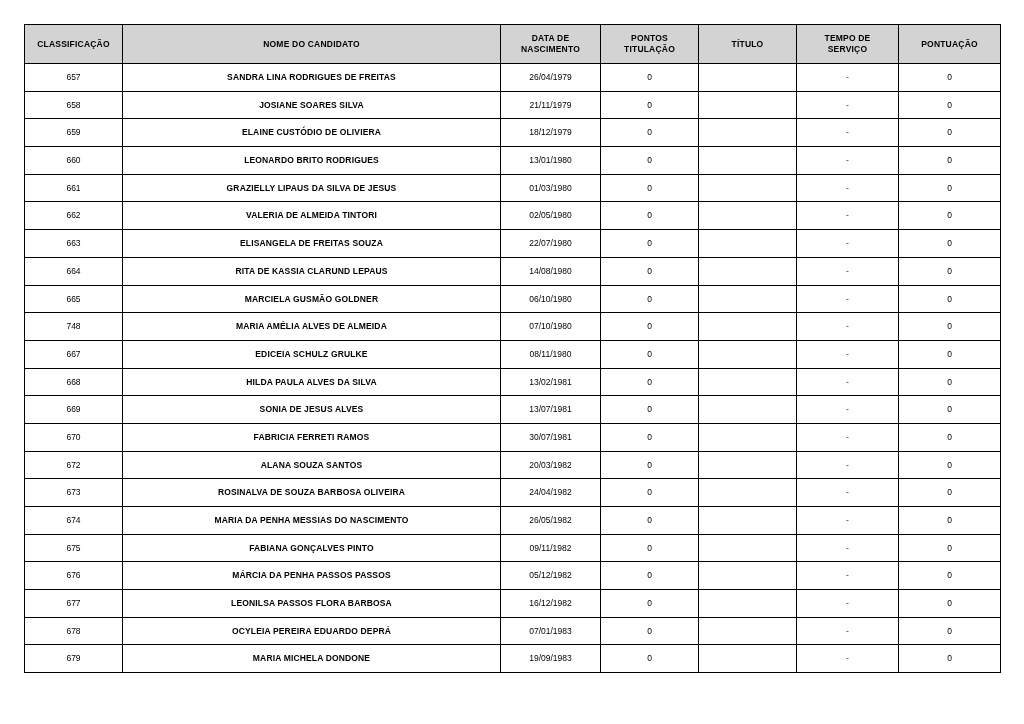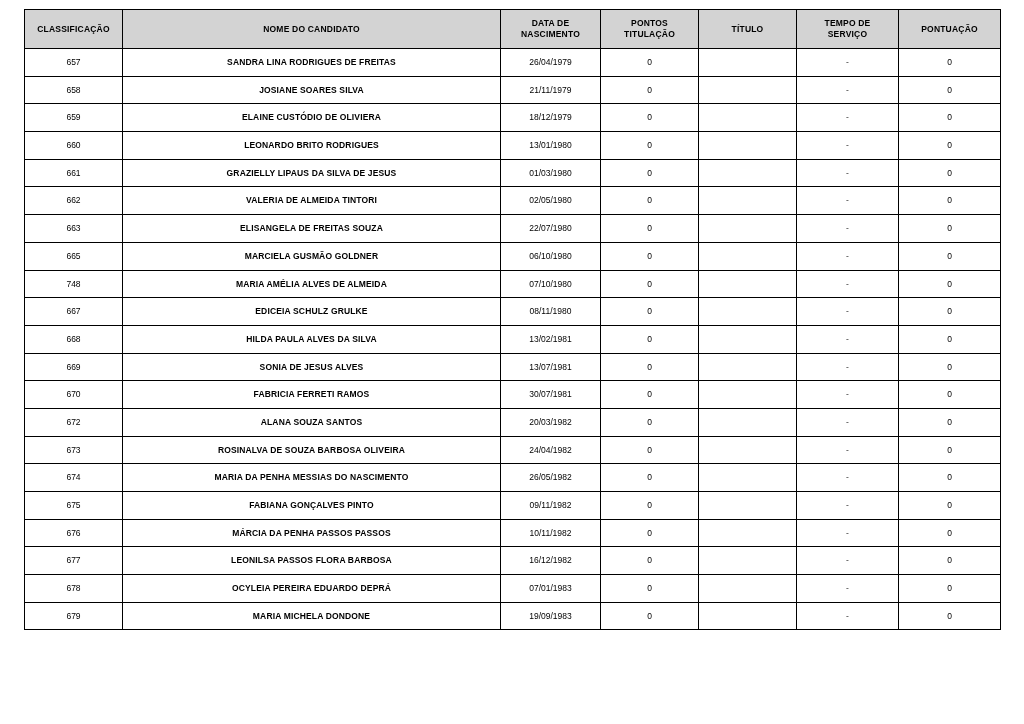--- a/index.html
+++ b/index.html
@@ -12,21 +12,21 @@
     height: 724px;
     font-family: "Liberation Sans", sans-serif;
     color: #000000;
     overflow: hidden;
   }
   .page {
     position: relative;
     width: 1024px;
     height: 724px;
     box-sizing: border-box;
-    padding: 9px 24px 0 24px;
+    padding: 24px 24px 0 24px;
   }
   table.ranking {
     width: 976px;
     border-collapse: collapse;
     table-layout: fixed;
   }
   table.ranking th,
   table.ranking td {
     border: 1px solid #000000;
     font-size: 8.5px;
@@ -157,20 +157,29 @@
         <tr>
           <td>663</td>
           <td class="nome">ELISANGELA DE FREITAS SOUZA</td>
           <td>22/07/1980</td>
           <td>0</td>
           <td></td>
           <td class="dash">-</td>
           <td>0</td>
         </tr>
         <tr>
+          <td>664</td>
+          <td class="nome">RITA DE KASSIA CLARUND LEPAUS</td>
+          <td>14/08/1980</td>
+          <td>0</td>
+          <td></td>
+          <td class="dash">-</td>
+          <td>0</td>
+        </tr>
+        <tr>
           <td>665</td>
           <td class="nome">MARCIELA GUSMÃO GOLDNER</td>
           <td>06/10/1980</td>
           <td>0</td>
           <td></td>
           <td class="dash">-</td>
           <td>0</td>
         </tr>
         <tr>
           <td>748</td>
@@ -249,21 +258,21 @@
           <td class="nome">FABIANA GONÇALVES PINTO</td>
           <td>09/11/1982</td>
           <td>0</td>
           <td></td>
           <td class="dash">-</td>
           <td>0</td>
         </tr>
         <tr>
           <td>676</td>
           <td class="nome">MÁRCIA DA PENHA PASSOS PASSOS</td>
-          <td>10/11/1982</td>
+          <td>05/12/1982</td>
           <td>0</td>
           <td></td>
           <td class="dash">-</td>
           <td>0</td>
         </tr>
         <tr>
           <td>677</td>
           <td class="nome">LEONILSA PASSOS FLORA BARBOSA</td>
           <td>16/12/1982</td>
           <td>0</td>

